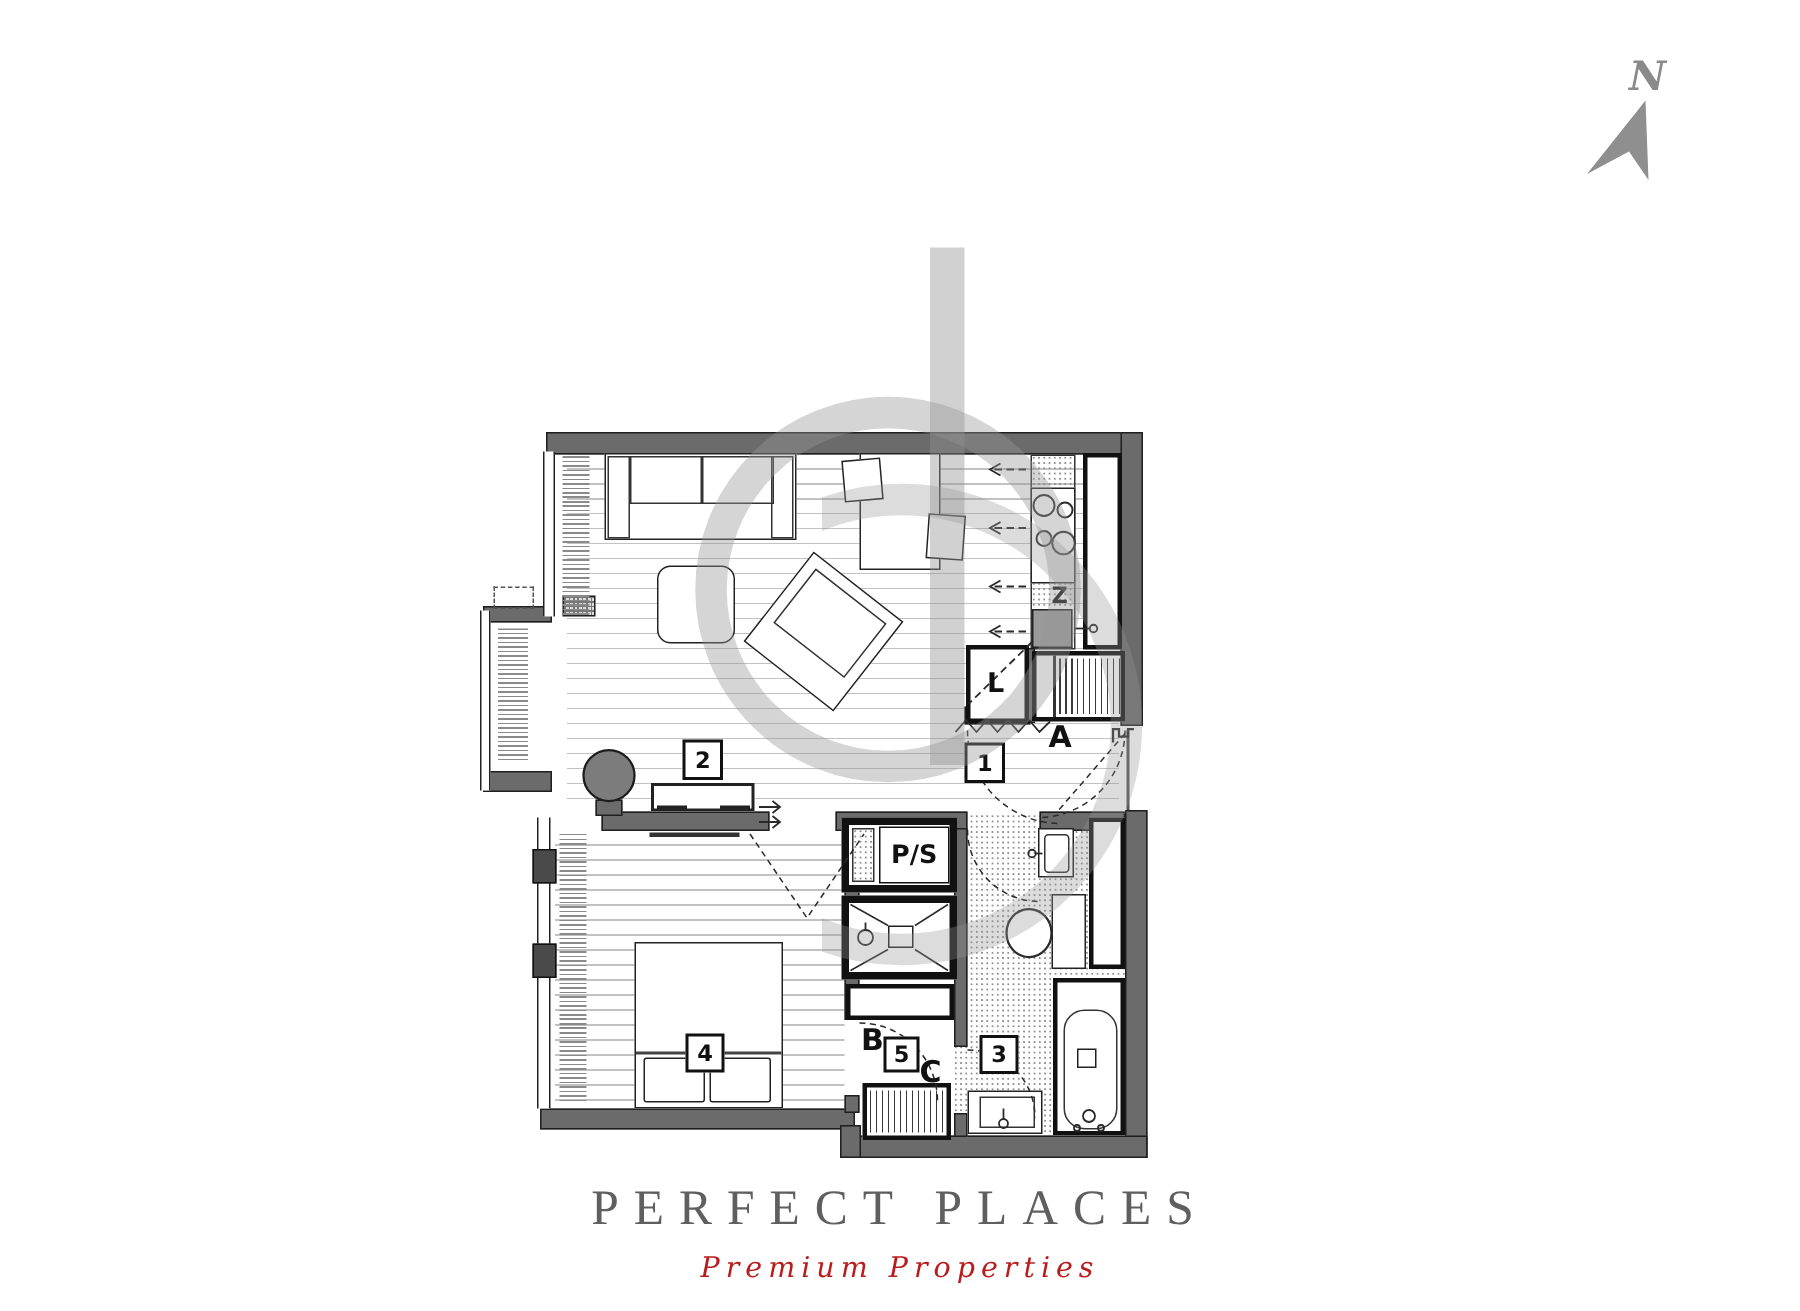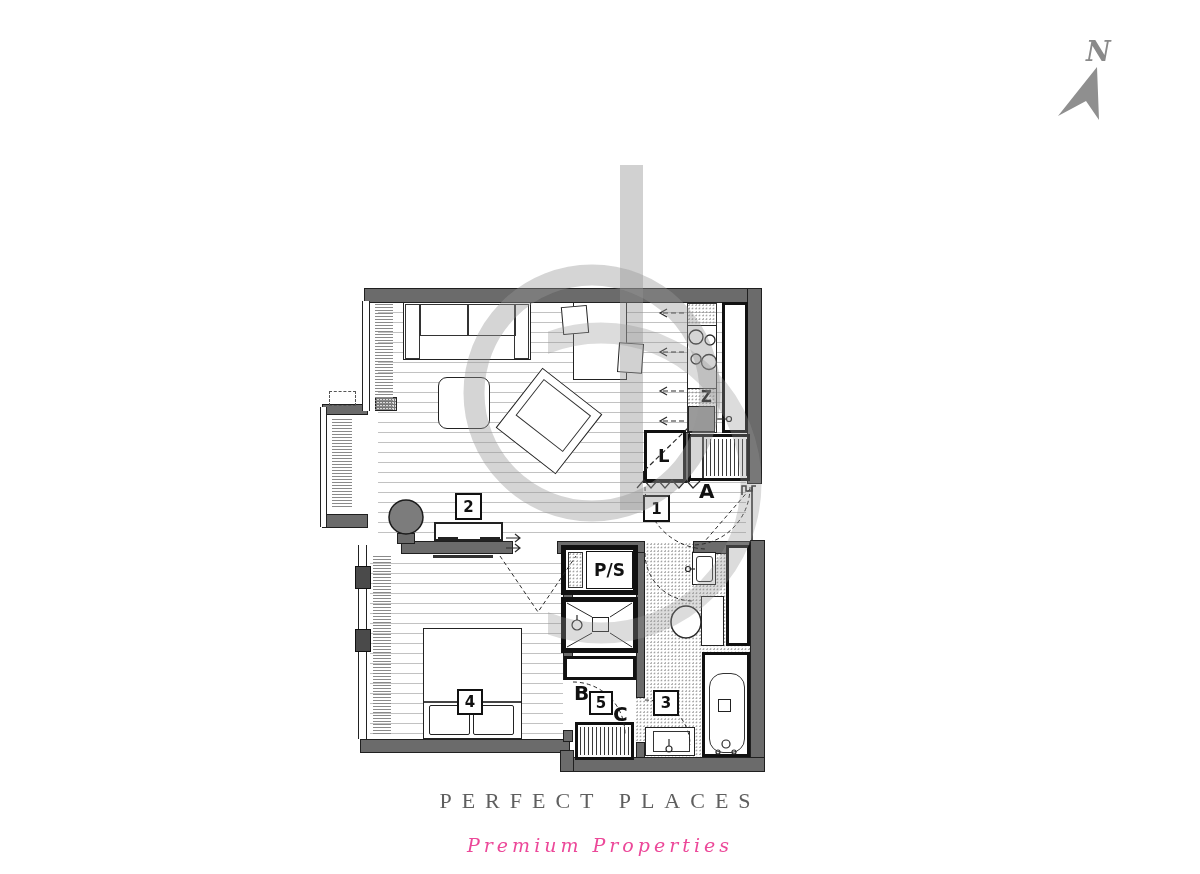--- a/index.html
+++ b/index.html
@@ -24,25 +24,25 @@
   
   .numbox{position:absolute;background:#fff;border:2px solid #111;box-sizing:border-box;
           display:flex;align-items:center;justify-content:center;
           font-weight:bold;font-size:15px;color:#111;}
   .letter{position:absolute;font-weight:bold;font-size:18px;color:#111;}
   .svgo{position:absolute;left:0;top:0;pointer-events:none;}
   
   .wm{position:absolute;pointer-events:none;}
   
   #brand-name{position:absolute;left:0;right:0;top:788px;text-align:center;
-    font-family:"Liberation Serif",serif;font-size:22px;font-weight:400;
+    font-family:"Liberation Serif",serif;font-size:33px;font-weight:400;
     letter-spacing:10px;color:#5f5f5f;}
   #brand-tagline{position:absolute;left:0;right:0;top:834px;text-align:center;
     font-family:"DejaVu Serif",serif;font-style:italic;font-size:19px;
-    letter-spacing:4px;color:#ec4899;}
+    letter-spacing:4px;color:#b91c1c;}
   #north-n{position:absolute;left:1086px;top:36px;font-family:"DejaVu Serif",serif;
     font-style:italic;font-weight:bold;font-size:27px;color:#8a8a8a;}
 </style>
 </head>
 <body>
 
 <div id="canvas">
 
   <div class="lines" style="left:378px;top:303px;width:368px;height:238px;"></div>
   <div class="lines" style="left:370px;top:554px;width:193px;height:185px;"></div>

